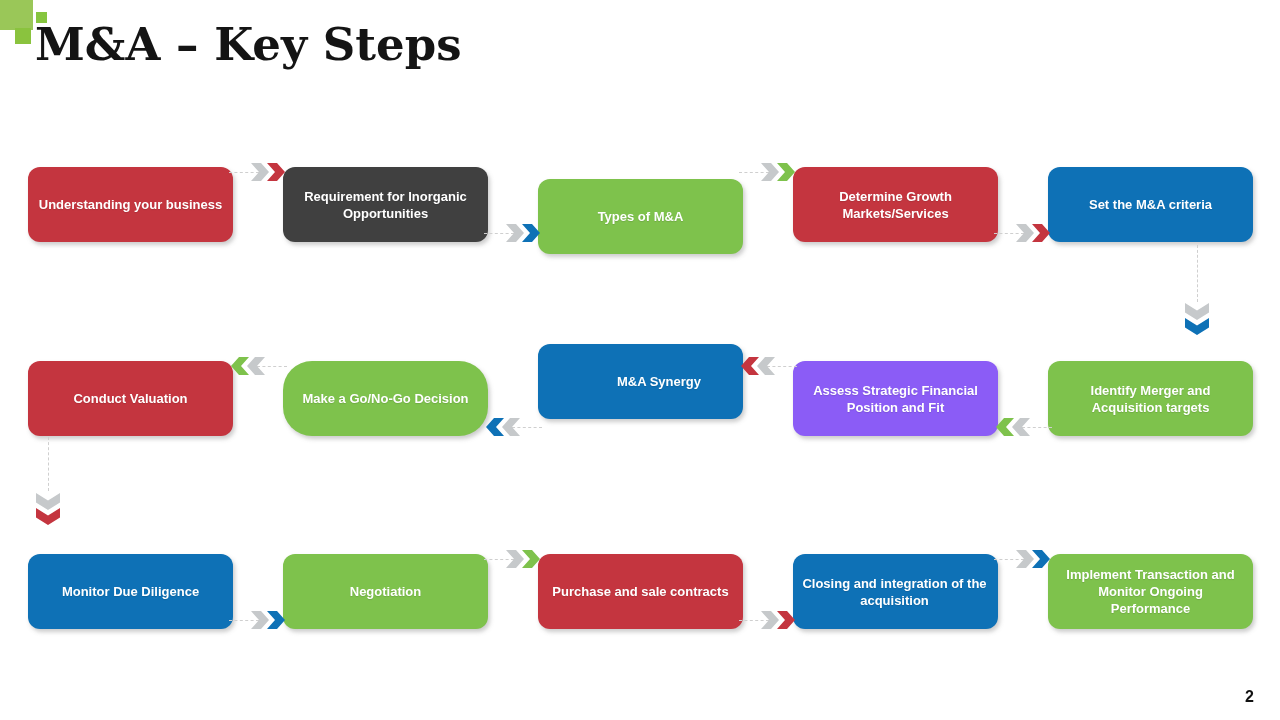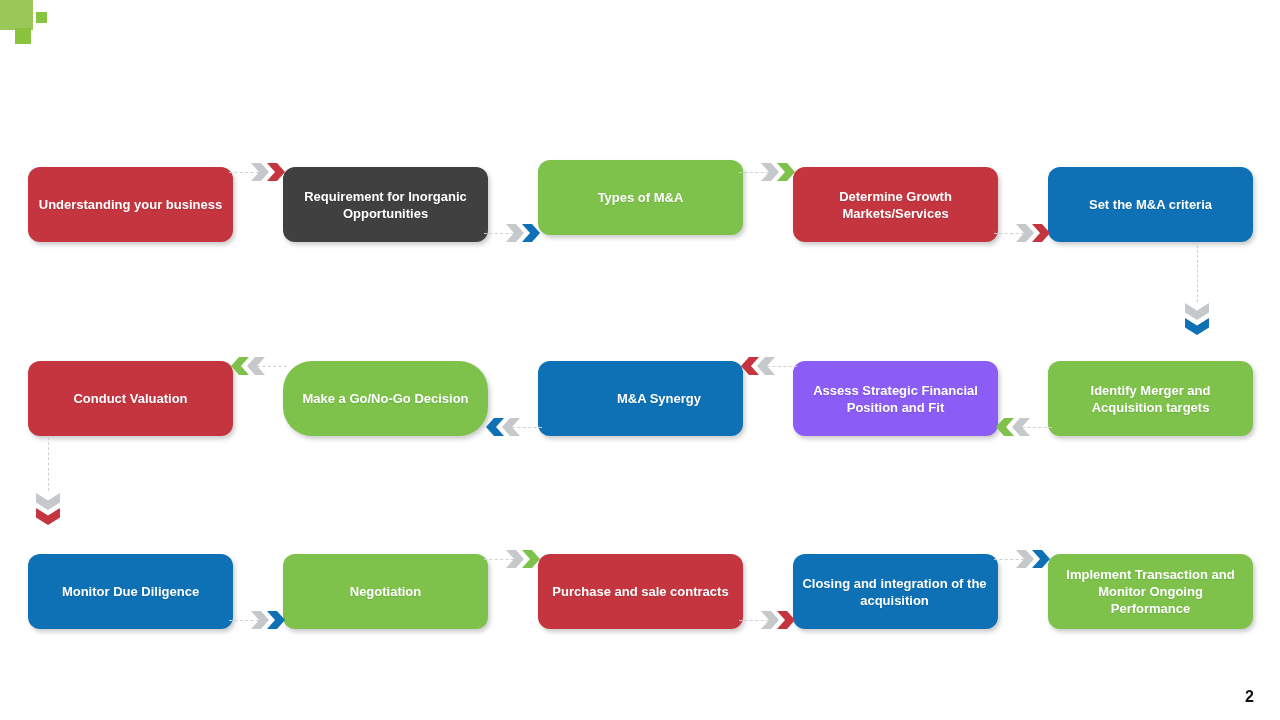--- a/index.html
+++ b/index.html
@@ -29,29 +29,30 @@
 <body>
 
 <div id="slide">
 
   <div>
     <div class="logo-sq" id="logo-big" style="left: 0px; top: 0px; width: 33px; height: 30px; background: rgb(154, 199, 88);"></div>
     <div class="logo-sq" id="logo-small" style="left: 36px; top: 12px; width: 11px; height: 11px; background: rgb(134, 197, 63);"></div>
     <div class="logo-sq" id="logo-mid" style="left: 15px; top: 28px; width: 16px; height: 16px; background: rgb(138, 195, 62);"></div>
   </div>
 
+  <h1 id="title">M&amp;A – Key Steps</h1>
 
   <div id="flow">
       <div class="flow-box" style="left: 28px; top: 167px; background: rgb(196, 53, 63);">
         <span class="flow-label">Understanding your business</span>
       </div>
       <div class="flow-box" style="left: 283px; top: 167px; background: #404040; justify-content: flex-end;">
         <span class="flow-label">Requirement for Inorganic Opportunities</span>
       </div>
-      <div class="flow-box" style="left: 538px; top: 160px; background: rgb(126, 194, 76);">
+      <div class="flow-box" style="left: 538px; top: 179px; background: rgb(126, 194, 76);">
         <span class="flow-label">Types of M&amp;A</span>
       </div>
       <div class="flow-box" style="left: 793px; top: 167px; background: rgb(196, 53, 63); align-items: center;">
         <span class="flow-label">Determine Growth Markets/Services</span>
       </div>
       <div class="flow-box" style="left: 1048px; top: 167px; background: rgb(14, 113, 182);">
         <span class="flow-label">Set the M&amp;A criteria</span>
       </div>
       <div class="dash-h" style="left: 229px; top: 172px; width: 30px;"></div>
       <div class="connector" style="left: 251px; top: 163px;"><svg width="36" height="18" viewBox="0 0 36 18">
@@ -72,21 +73,21 @@
       <div class="connector" style="left: 1016px; top: 224px;"><svg width="36" height="18" viewBox="0 0 36 18">
           <path d="M0,0 L10,0 L18,9 L10,18 L0,18 L8,9 Z" fill="#C6C9CB"></path>
           <path d="M16,0 L26,0 L34,9 L26,18 L16,18 L24,9 Z" fill="#C4353F"></path>
         </svg></div>
       <div class="flow-box" style="left: 28px; top: 361px; background: rgb(196, 53, 63);">
         <span class="flow-label">Conduct Valuation</span>
       </div>
       <div class="flow-box" style="left: 283px; top: 361px; background: rgb(126, 194, 76); border-radius: 29px;">
         <span class="flow-label">Make a Go/No-Go Decision</span>
       </div>
-      <div class="flow-box" style="left: 538px; top: 361px; background: rgb(14, 113, 182); padding-left: 47px;">
+      <div class="flow-box" style="left: 538px; top: 344px; background: rgb(14, 113, 182); padding-left: 47px;">
         <span class="flow-label">M&amp;A Synergy</span>
       </div>
       <div class="flow-box" style="left: 793px; top: 361px; background: #8b5cf6;">
         <span class="flow-label">Assess Strategic Financial Position and Fit</span>
       </div>
       <div class="flow-box" style="left: 1048px; top: 361px; background: rgb(126, 194, 76);">
         <span class="flow-label">Identify Merger and Acquisition targets</span>
       </div>
       <div class="dash-h" style="left: 257px; top: 366px; width: 30px;"></div>
       <div class="connector" style="left: 229px; top: 357px;"><svg width="36" height="18" viewBox="0 0 36 18">

